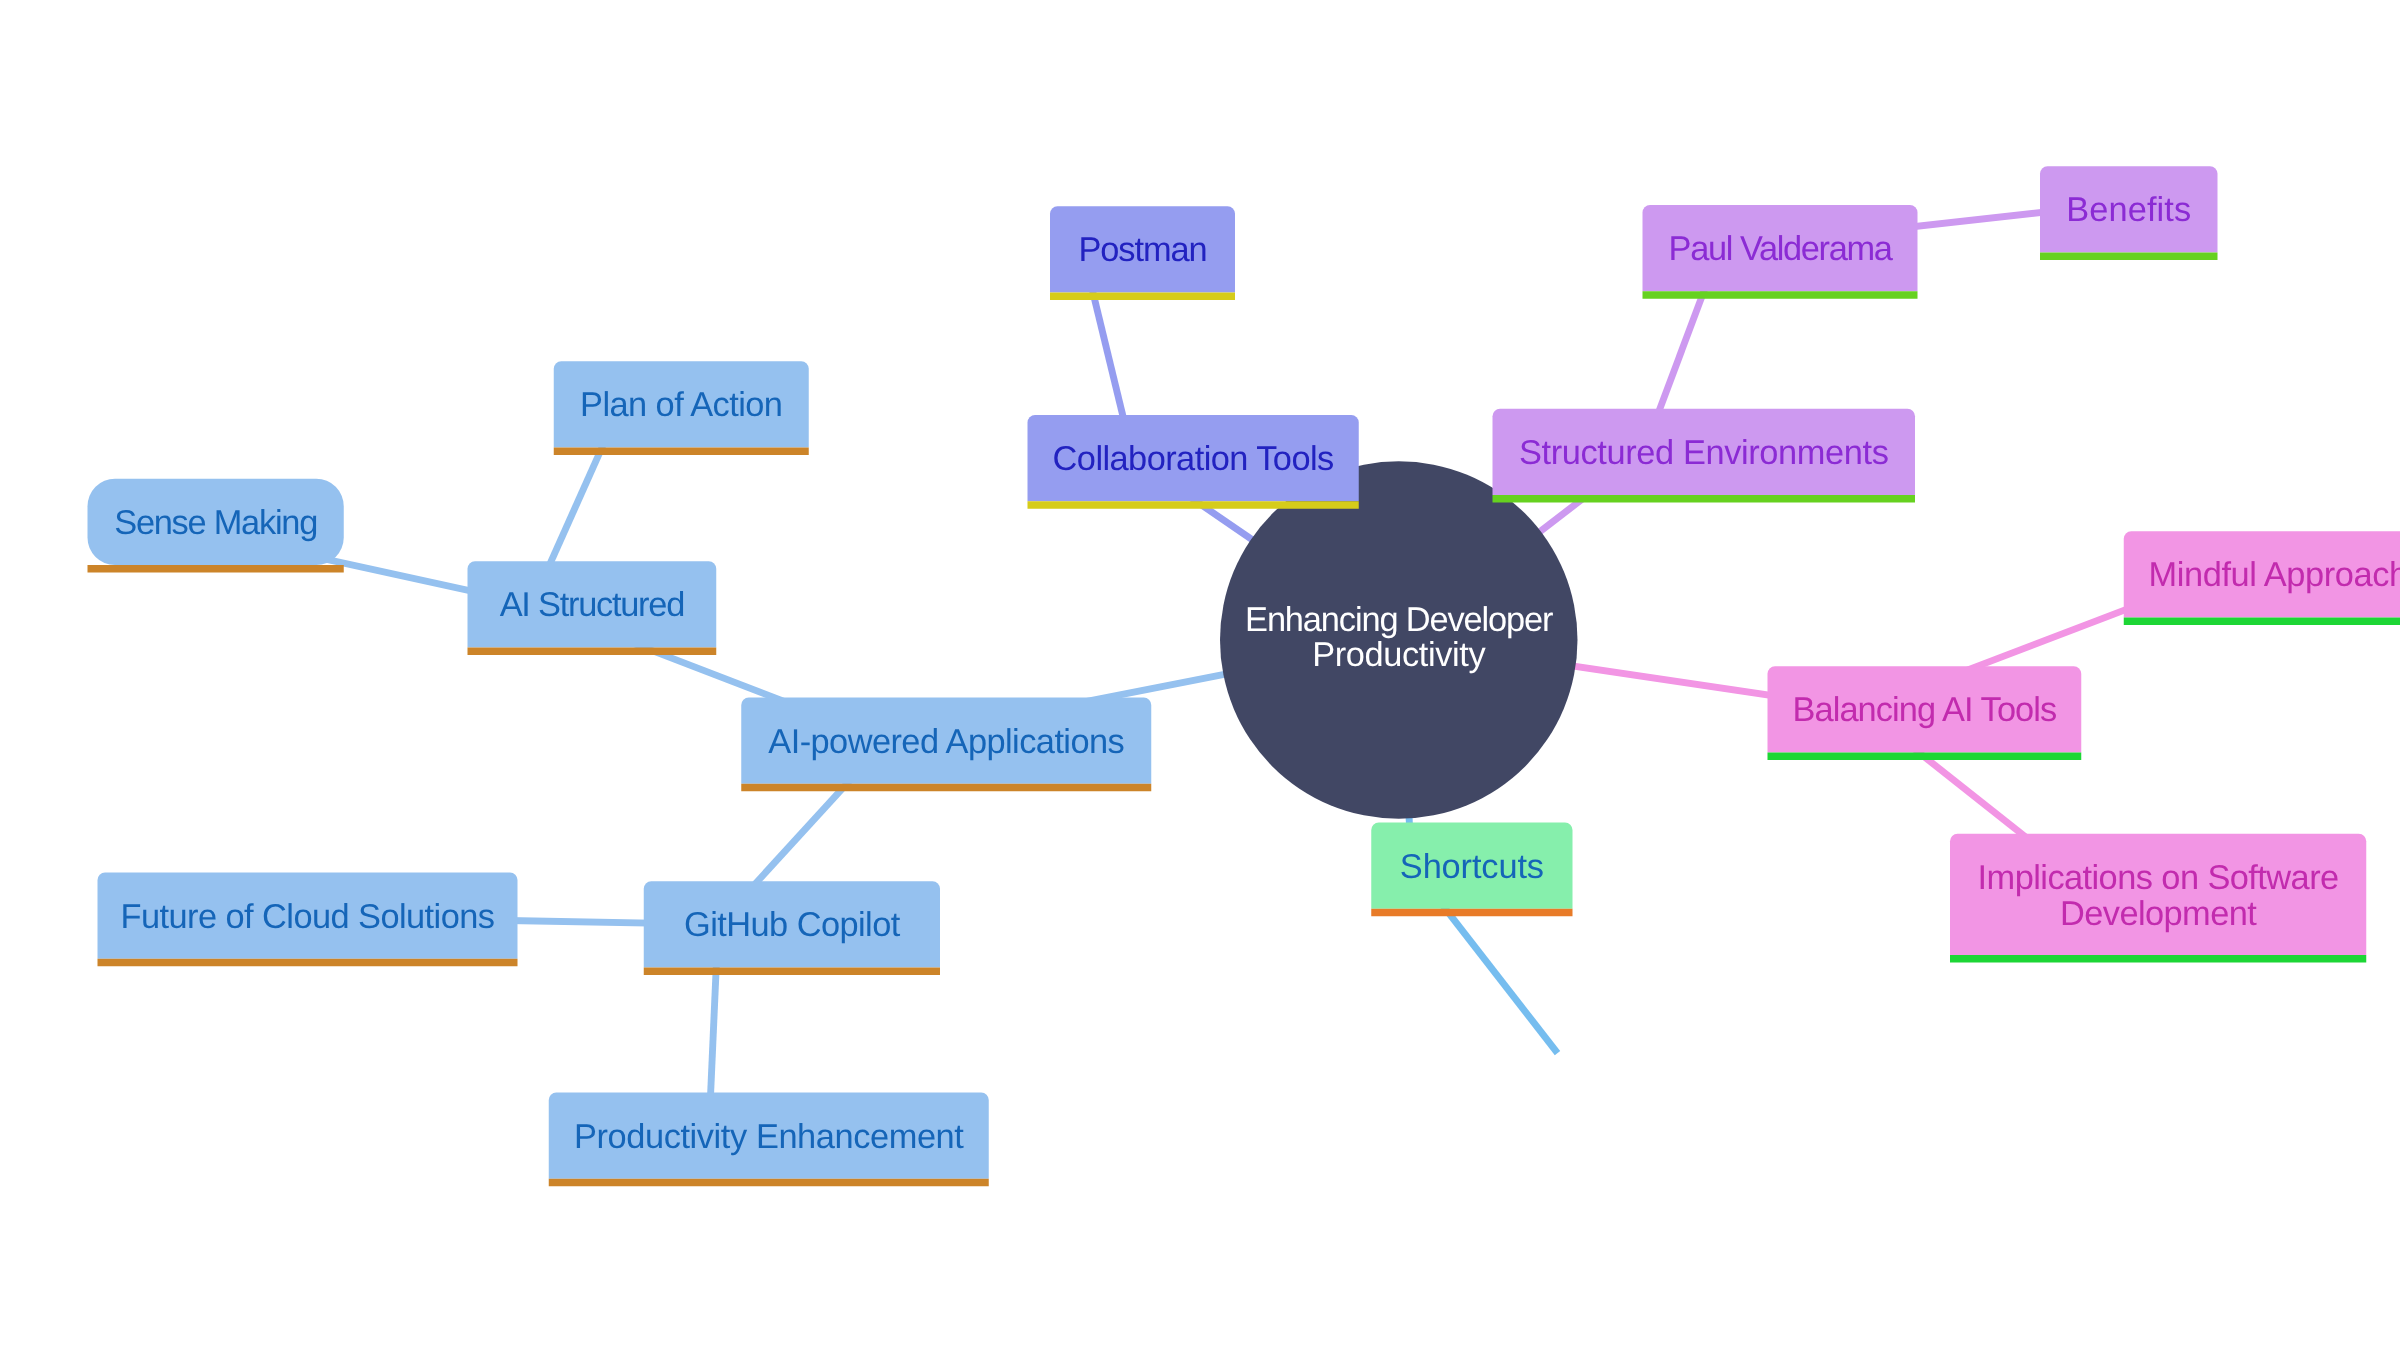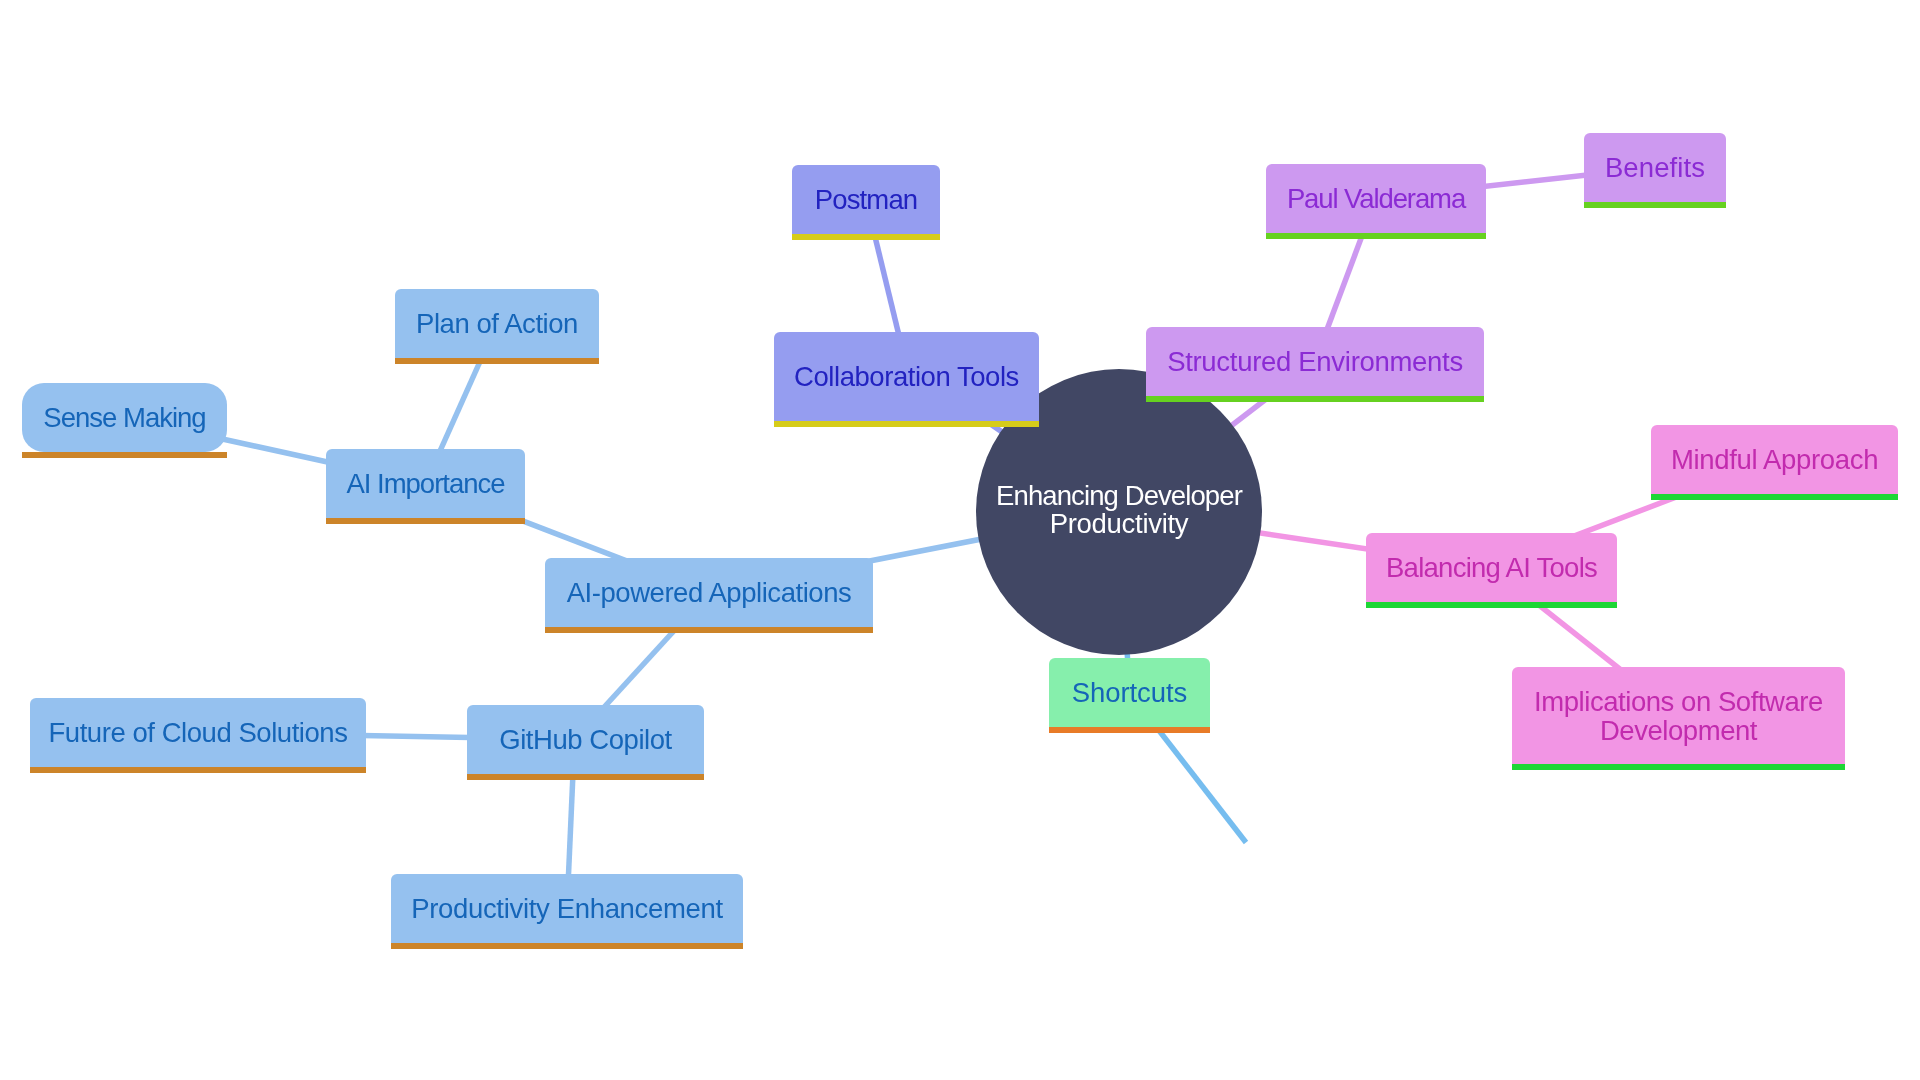--- a/index.html
+++ b/index.html
@@ -4,21 +4,21 @@
 <title>Enhancing Developer Productivity — Mind Map</title>
 <style>
   html,body{margin:0;padding:0;background:#ffffff;}
   body{width:1920px;height:1080px;overflow:hidden;
        font-family:"Liberation Sans",sans-serif;-webkit-font-smoothing:antialiased;}
   #stage{position:relative;width:1920px;height:1080px;background:#ffffff;overflow:hidden;}
   #edge-layer{position:absolute;left:0;top:0;width:1920px;height:1080px;pointer-events:none;}
 
   .mm-node{position:absolute;box-sizing:border-box;display:flex;align-items:center;
            justify-content:flex-end;text-align:center;border-radius:6px 6px 0 0;
-           letter-spacing:-0.45px;font-size:27.5px;line-height:29px;}
+           letter-spacing:-0.45px;font-size:27.5px;line-height:29px;margin-left:48px;}
   .mm-node .node-label{display:block;width:100%;padding:0 12px;box-sizing:border-box;}
   .mm-node .node-label .tline{display:block;}
   .mm-node .node-underline{position:absolute;left:0;bottom:-5.5px;height:5.5px;width:100%;}
 
   #center-node{position:absolute;border-radius:50%;display:flex;align-items:center;
                justify-content:center;text-align:center;letter-spacing:-0.6px;
                font-size:27.5px;line-height:28px;}
   #center-node .center-label{display:block;width:100%;padding:0 8px;box-sizing:border-box;
                              white-space:nowrap;transform:translateY(-2px);}
   #center-node .center-label .tline{display:block;}
@@ -87,21 +87,21 @@
     <span class="node-label">Sense Making</span>
     <span class="node-underline"></span>
   </div>
 
   <div class="mm-node t-blue" data-node="plan_of_action" style="left: 395px; top: 289px; width: 204px; height: 69px;">
     <span class="node-label">Plan of Action</span>
     <span class="node-underline"></span>
   </div>
 
   <div class="mm-node t-blue" data-node="ai_assistance" style="left: 326px; top: 449px; width: 199px; height: 69px;">
-    <span class="node-label">AI Importance</span>
+    <span class="node-label">AI Structured</span>
     <span class="node-underline"></span>
   </div>
 
   <div class="mm-node t-blue" data-node="ai_powered_applications" style="left: 545px; top: 558px; width: 328px; height: 69px;">
     <span class="node-label">AI-powered Applications</span>
     <span class="node-underline"></span>
   </div>
 
   <div class="mm-node t-blue" data-node="future_of_cloud_solutions" style="left: 30px; top: 698px; width: 336px; height: 69px;">
     <span class="node-label">Future of Cloud Solutions</span>
@@ -116,21 +116,21 @@
   <div class="mm-node t-blue" data-node="productivity_enhancement" style="left: 391px; top: 874px; width: 352px; height: 69px;">
     <span class="node-label">Productivity Enhancement</span>
     <span class="node-underline"></span>
   </div>
 
   <div class="mm-node t-periwinkle" data-node="postman" style="left: 792px; top: 165px; width: 148px; height: 69px;">
     <span class="node-label">Postman</span>
     <span class="node-underline"></span>
   </div>
 
-  <div class="mm-node t-periwinkle" data-node="collaboration_tools" style="left: 774px; top: 332px; width: 265px; height: 89px;">
+  <div class="mm-node t-periwinkle" data-node="collaboration_tools" style="left: 774px; top: 332px; width: 265px; height: 69px;">
     <span class="node-label">Collaboration Tools</span>
     <span class="node-underline"></span>
   </div>
 
   <div class="mm-node t-violet" data-node="structured_environments" style="left: 1146px; top: 327px; width: 338px; height: 69px;">
     <span class="node-label">Structured Environments</span>
     <span class="node-underline"></span>
   </div>
 
   <div class="mm-node t-violet" data-node="paul_valderama" style="left: 1266px; top: 164px; width: 220px; height: 69px;">

